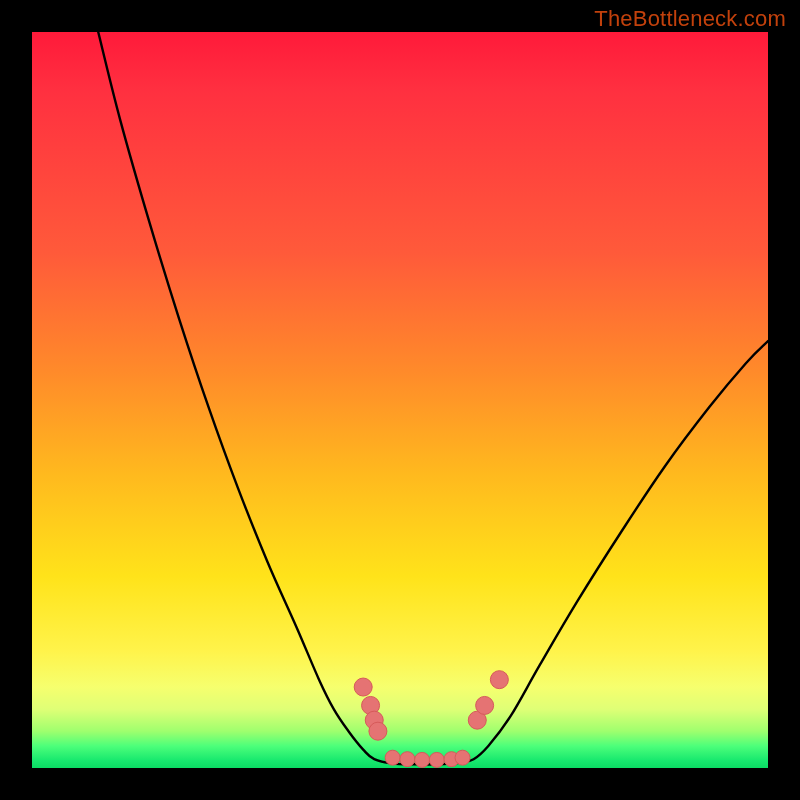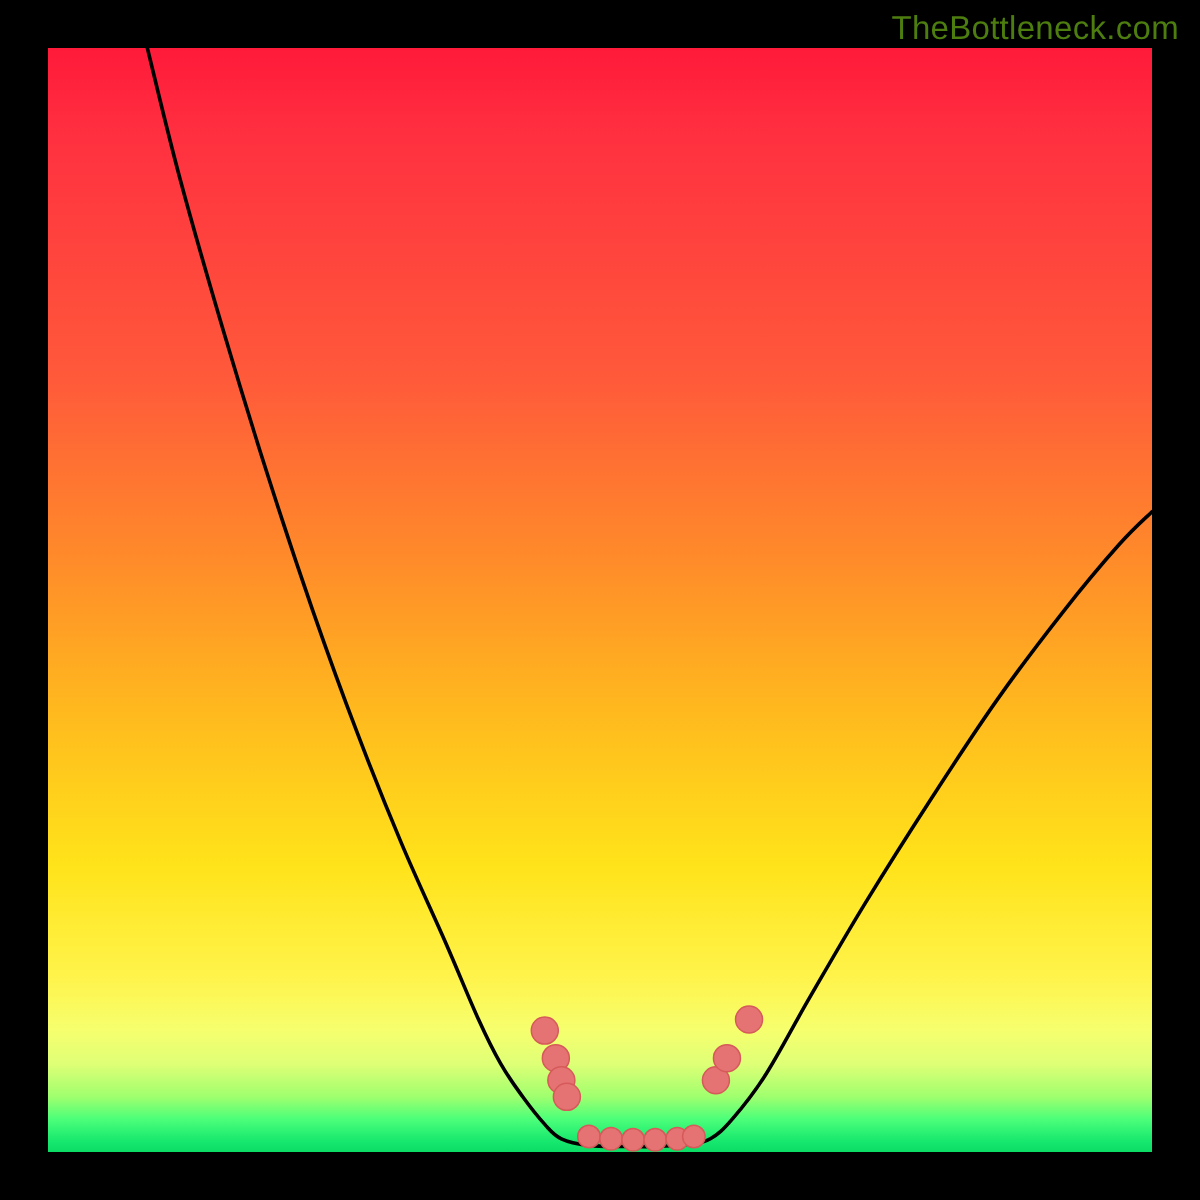--- a/index.html
+++ b/index.html
@@ -44,21 +44,21 @@
   .plot-area svg {
     position: absolute;
     inset: 0;
     width: 100%;
     height: 100%;
   }
   .watermark {
     position: absolute;
     top: 6px;
     right: 14px;
-    color: #4d7c0f;
+    color: #c2410c;
     font-size: 22px;
     letter-spacing: 0.2px;
     font-weight: 500;
     user-select: none;
   }
 </style>
 </head>
 <body>
 
 <div class="frame">

